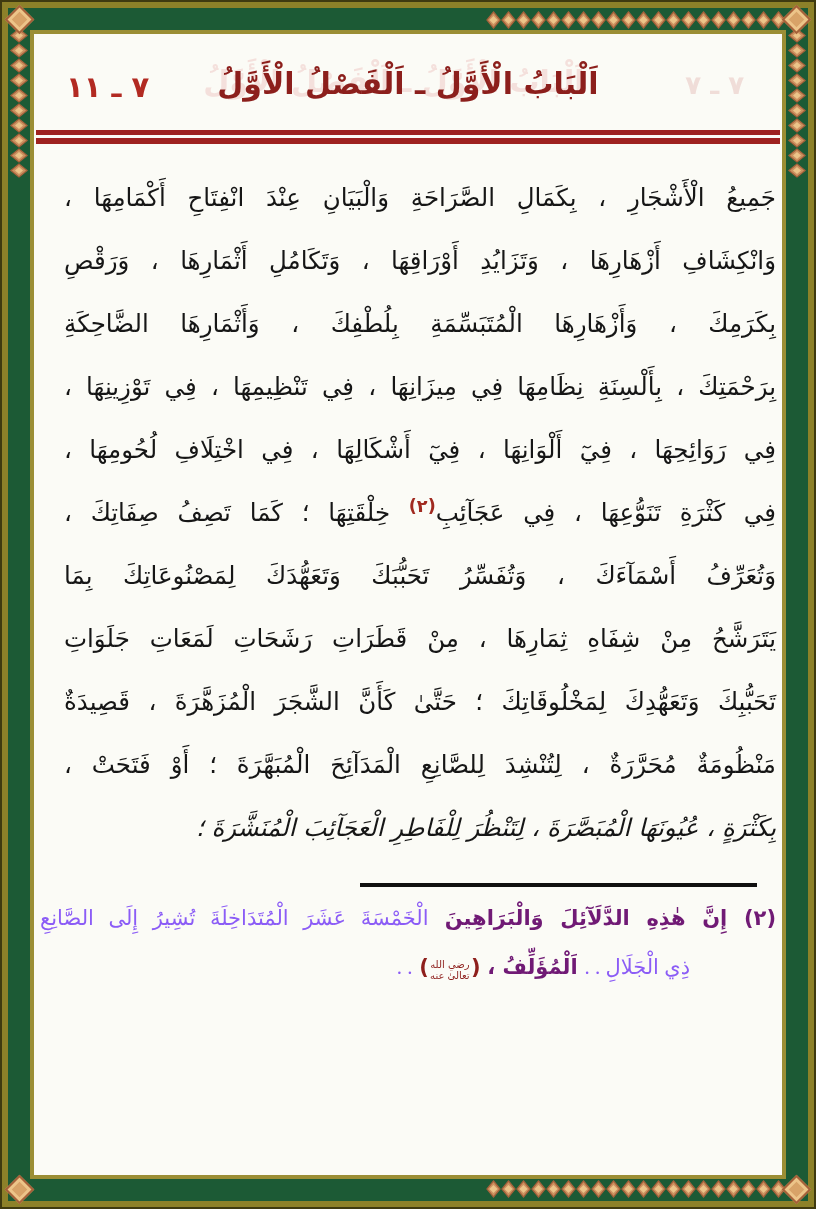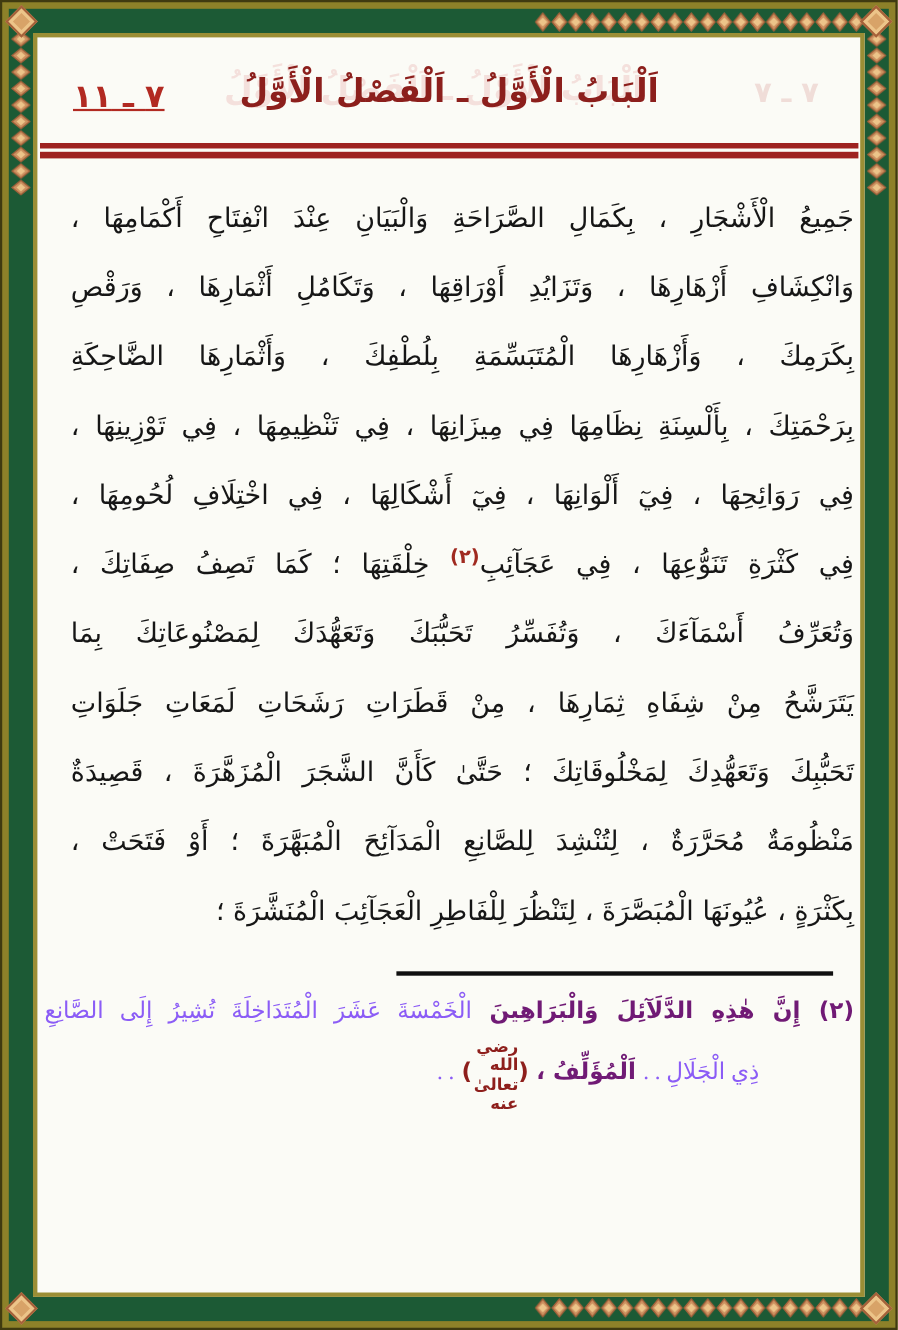--- a/index.html
+++ b/index.html
@@ -28,21 +28,21 @@
   .corner.tl{top:1px;left:1px;} .corner.tr{top:1px;right:1px;}
   .corner.bl{bottom:1px;left:1px;} .corner.br{bottom:1px;right:1px;}
   .paper{
     position:absolute;inset:30px;background:#fbfbf6;
     border:4px solid #9b8e35;overflow:hidden;
   }
   
   .header{position:relative;margin-top:20px;height:64px;}
   .page-num-left{
     position:absolute;left:32px;top:16px;
-    font-size:29px;font-weight:bold;color:#b22a22;letter-spacing:2px;text-decoration:underline;
+    font-size:29px;font-weight:bold;color:#b22a22;letter-spacing:2px;
   }
   .page-num-ghost{
     position:absolute;right:38px;top:16px;
     font-size:26px;font-weight:bold;color:#f0ddd8;letter-spacing:2px;
   }
   .title-wrap{position:relative;text-align:center;}
   .title-ghost{
     position:absolute;left:0;right:0;top:0;text-align:center;
     font-size:30px;font-weight:bold;color:#f4e0dc;
     transform:translate(-14px,10px);
@@ -56,43 +56,43 @@
   .rule1{height:5px;background:#9e2220;}
   .rule-gap{height:3px;}
   .rule2{height:6px;background:#9e2220;}
   
   .body-text{margin:22px 6px 0 6px;color:#161616;}
   .bline{
     height:63px;line-height:63px;font-size:24.5px;
     text-align:justify;text-align-last:justify;
     overflow:visible;white-space:normal;margin-left:24px;
   }
-  .bline.last{text-align-last:right;}
+  .bline.last{text-align-last:right;font-style:italic;}
   .fn-ref{
     color:#a02a20;font-size:0.72em;vertical-align:super;font-weight:bold;
     line-height:0;
   }
   
   .fn-sep{
     height:4px;background:#101010;width:397px;
     margin:24px 25px 0 auto; 
   }
   .footnote{margin:8px 6px 0 6px;font-size:21px;}
   .fn-line1{
     line-height:46px;text-align:justify;text-align-last:justify;
     white-space:nowrap;
   }
   .fn-red{color:#701a75;font-weight:bold;}
   .fn-black{color:#8b5cf6;font-family:Liberation Serif, serif;}
   .fn-line2{line-height:52px;padding-right:86px;color:#141414;}
   .seal-wrap{display:inline-block;color:#8e1f1c;font-weight:bold;}
   .seal{
-    display:inline-block;width:42px;font-size:15px;line-height:1.15;
-    text-align:right;color:#8e1f1c;vertical-align:middle;
-    transform:translateY(2px);white-space:normal;font-weight:bold;
+    display:inline-block;width:42px;font-size:10px;line-height:1.15;
+    text-align:center;color:#8e1f1c;vertical-align:middle;
+    transform:translateY(2px);white-space:normal;font-weight:normal;
   }
 </style>
 </head>
 <body>
 
 <div class="page">
 
   <div class="band-green">
     <svg class="strip top" xmlns="http://www.w3.org/2000/svg">
       <defs>

